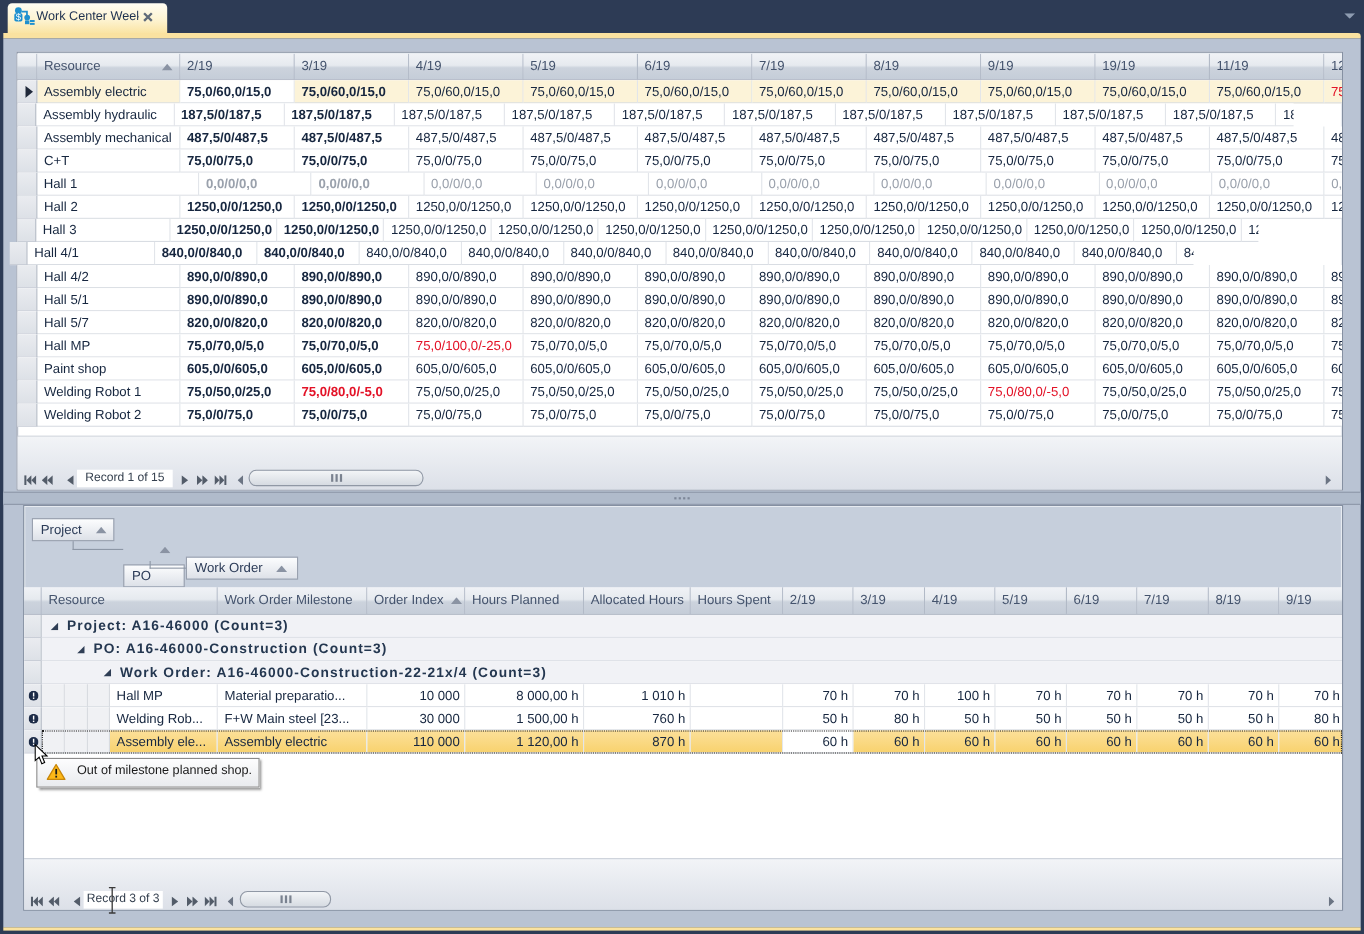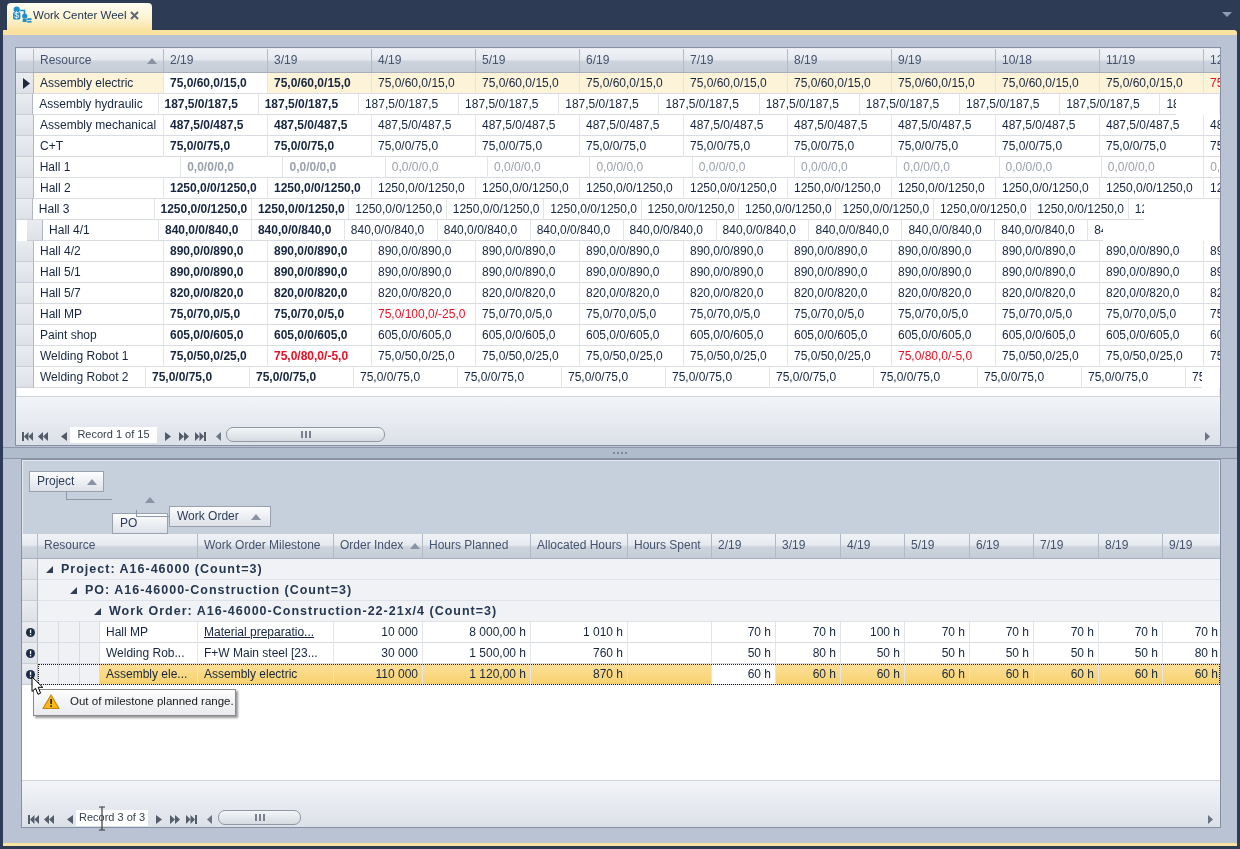--- a/index.html
+++ b/index.html
@@ -69,21 +69,21 @@
     <div class="hc" style="width:18px;"></div>
     <div class="hc" style="width:130px;">Resource</div>
     <div class="hc" style="width:104px;">2/19</div>
     <div class="hc" style="width:104px;">3/19</div>
     <div class="hc" style="width:104px;">4/19</div>
     <div class="hc" style="width:104px;">5/19</div>
     <div class="hc" style="width:104px;">6/19</div>
     <div class="hc" style="width:104px;">7/19</div>
     <div class="hc" style="width:104px;">8/19</div>
     <div class="hc" style="width:104px;">9/19</div>
-    <div class="hc" style="width:104px;">10/18</div>
+    <div class="hc" style="width:104px;">19/19</div>
     <div class="hc" style="width:104px;">11/19</div>
     <div class="hc" style="width:16px;border-right:none;">12</div>
   </div>
 <svg class="abs " style="left:147px;top:58px" width="10" height="6" viewBox="0 0 10 6">
     <polygon points="5,0 10,6 0,6" fill="#8a93a3"></polygon>
   </svg>
 <div class="abs row" style="left:16px;top:73px;width:1204px;height:21px">
     <div class="ic" style="width:18px">
       <svg class="abs " style="left:7px;top:5px" width="7" height="11" viewBox="0 0 7 11">
         <polygon points="0,0 7,5.5 0,11" fill="#20293a"></polygon>
@@ -185,21 +185,21 @@
     <div class="cell  " style="width:104px;">1250,0/0/1250,0</div>
     <div class="cell  " style="width:104px;">1250,0/0/1250,0</div>
     <div class="cell  " style="width:104px;">1250,0/0/1250,0</div>
     <div class="cell  " style="width:104px;">1250,0/0/1250,0</div>
     <div class="cell  " style="width:104px;">1250,0/0/1250,0</div>
     <div class="cell  " style="width:104px;">1250,0/0/1250,0</div>
     <div class="cell  " style="width:104px;">1250,0/0/1250,0</div>
     <div class="cell  " style="width:104px;">1250,0/0/1250,0</div>
     <div class="cell  " style="width:16px;border-right:none;">1250,0/0/1250,0</div>
   </div>
-<div class="abs row" style="left:27px;top:220px;width:1076px;height:21px">
+<div class="abs row" style="left:9px;top:220px;width:1076px;height:21px">
     <div class="ic" style="width:18px"></div>
     <div class="cell " style="width:130px">Hall 4/1</div>
     <div class="cell   b" style="width:104px;">840,0/0/840,0</div>
     <div class="cell   b" style="width:104px;">840,0/0/840,0</div>
     <div class="cell  " style="width:104px;">840,0/0/840,0</div>
     <div class="cell  " style="width:104px;">840,0/0/840,0</div>
     <div class="cell  " style="width:104px;">840,0/0/840,0</div>
     <div class="cell  " style="width:104px;">840,0/0/840,0</div>
     <div class="cell  " style="width:104px;">840,0/0/840,0</div>
     <div class="cell  " style="width:104px;">840,0/0/840,0</div>
@@ -292,21 +292,21 @@
     <div class="cell  " style="width:104px;">75,0/50,0/25,0</div>
     <div class="cell  " style="width:104px;">75,0/50,0/25,0</div>
     <div class="cell  " style="width:104px;">75,0/50,0/25,0</div>
     <div class="cell  red" style="width:104px;">75,0/80,0/-5,0</div>
     <div class="cell  " style="width:104px;">75,0/50,0/25,0</div>
     <div class="cell  " style="width:104px;">75,0/50,0/25,0</div>
     <div class="cell  " style="width:16px;border-right:none;">75,0/50,0/25,0</div>
   </div>
 <div class="abs row" style="left:16px;top:367px;width:1204px;height:21px">
     <div class="ic" style="width:18px"></div>
-    <div class="cell " style="width:112px">Welding Robot 2</div>
+    <div class="cell " style="width:130px">Welding Robot 2</div>
     <div class="cell   b" style="width:104px;">75,0/0/75,0</div>
     <div class="cell   b" style="width:104px;">75,0/0/75,0</div>
     <div class="cell  " style="width:104px;">75,0/0/75,0</div>
     <div class="cell  " style="width:104px;">75,0/0/75,0</div>
     <div class="cell  " style="width:104px;">75,0/0/75,0</div>
     <div class="cell  " style="width:104px;">75,0/0/75,0</div>
     <div class="cell  " style="width:104px;">75,0/0/75,0</div>
     <div class="cell  " style="width:104px;">75,0/0/75,0</div>
     <div class="cell  " style="width:104px;">75,0/0/75,0</div>
     <div class="cell  " style="width:104px;">75,0/0/75,0</div>
@@ -411,21 +411,21 @@
       <svg class="abs" style="left:4px;top:6px" width="9" height="9" viewBox="0 0 9 9">
         <circle cx="4.5" cy="4.5" r="4.5" fill="#1c2b47"></circle>
         <rect x="3.9" y="1.6" width="1.3" height="3.6" fill="#fff"></rect>
         <rect x="3.9" y="6.1" width="1.3" height="1.3" fill="#fff"></rect>
       </svg>
     </div>
     <div class="ind" style="width:21px"></div>
     <div class="ind" style="width:21px"></div>
     <div class="ind" style="width:20px"></div>
     <div class="cell" style="width:98px;">Hall MP</div>
-    <div class="cell" style="width:136px;text-decoration:underline;">Material preparatio...</div>
+    <div class="cell" style="width:136px;">Material preparatio...</div>
     <div class="cell rt" style="width:89px;">10 000</div>
     <div class="cell rt" style="width:108px;">8 000,00 h</div>
     <div class="cell rt" style="width:97px;">1 010 h</div>
     <div class="cell rt" style="width:84px;"></div>
     <div class="cell rt" style="width:64px;">70 h</div>
     <div class="cell rt" style="width:65px;">70 h</div>
     <div class="cell rt" style="width:64px;">100 h</div>
     <div class="cell rt" style="width:65px;">70 h</div>
     <div class="cell rt" style="width:64px;">70 h</div>
     <div class="cell rt" style="width:65px;">70 h</div>
@@ -520,18 +520,18 @@
 <div class="abs" style="left:262.5px;top:814px;width:2px;height:7px;background:#7a828f"></div>
 <svg class="abs " style="left:1208px;top:815px" width="5" height="9" viewBox="0 0 5 9">
     <polygon points="0,0 5,4.5 0,9" fill="#6b7483"></polygon>
   </svg>
 <div class="abs" style="left:33px;top:689px;width:203px;height:27px;border:1px solid #8a8a8a;background:linear-gradient(#fdfdfe,#e9ebee);box-shadow:2px 2px 2px rgba(70,70,70,.55)"></div>
 <svg class="abs " style="left:42px;top:694px" width="18" height="16" viewBox="0 0 18 16">
     <path d="M9,1 L17,14.5 L1,14.5 Z" fill="#fdb817" stroke="#c8860a" stroke-width="1.2" stroke-linejoin="round"></path>
     <rect x="8.3" y="5" width="1.6" height="5" fill="#1c1c1c"></rect>
     <rect x="8.3" y="11.2" width="1.6" height="1.7" fill="#1c1c1c"></rect>
   </svg>
-<div class="abs" style="left:70px;top:695px;font-size:11.5px;color:#1a1a1a">Out of milestone planned range.</div>
+<div class="abs" style="left:70px;top:695px;font-size:11.5px;color:#1a1a1a">Out of milestone planned shop.</div>
 <svg class="abs " style="left:31px;top:676px" width="13" height="20" viewBox="0 0 13 20">
     <path d="M1,1 L1,15.5 L4.6,12.3 L7,18.3 L9.6,17.2 L7.2,11.3 L11.8,11.3 Z" fill="#fff" stroke="#000" stroke-width="1"></path>
   </svg>
 <svg class="abs " style="left:98px;top:806px" width="9" height="26" viewBox="0 0 9 26">
     <path d="M1,1 L4,1 M4,1 L4,24 M1,24 L7,24 M4,1 L7,1" stroke="#3a3a3a" stroke-width="1.2" fill="none"></path>
   </svg>
 </body></html>

